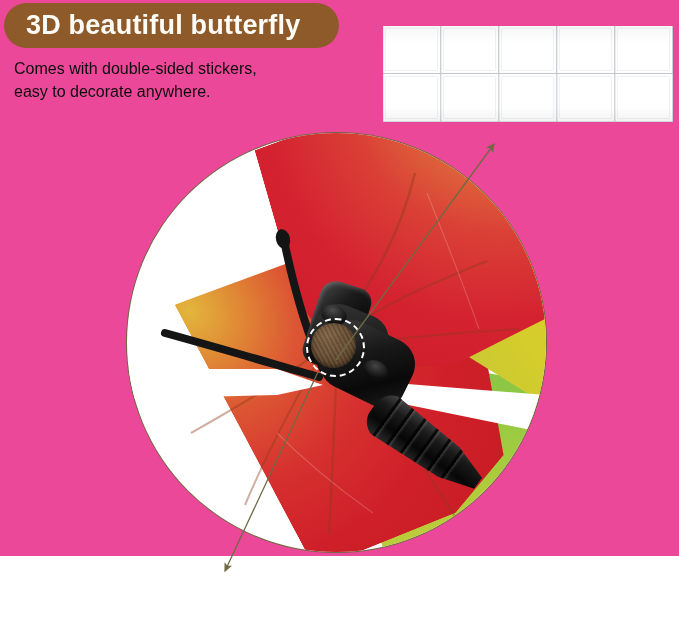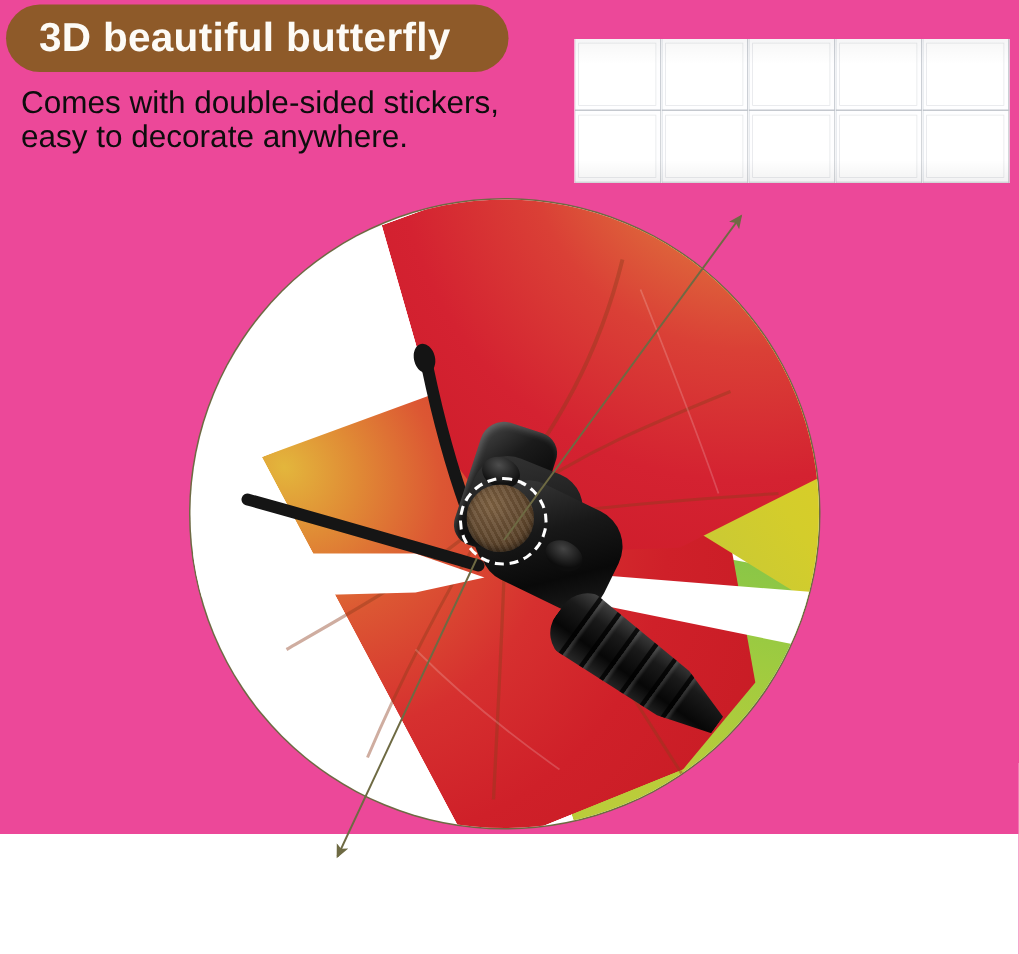--- a/index.html
+++ b/index.html
@@ -16,21 +16,21 @@
     background:#8e5a29;border-radius:24px;
     display:flex;align-items:center;
   }
   .title-pill span{
     color:#fdfbf6;font-size:27px;font-weight:bold;letter-spacing:.2px;
     margin-left:22px;line-height:1;white-space:nowrap;
   }
 
   
   .para{
-    position:absolute;color:#0d0d0d;font-size:21px;line-height:23px;
+    position:absolute;color:#0d0d0d;font-size:16px;line-height:23px;
     white-space:pre-line;letter-spacing:0px;
   }
   #para-top{left:14px;top:57px;}
   #para-bottom{left:14px;top:584px;}
 
   
   .sticker-sheet{
     position:absolute;left:383px;top:26px;width:290px;height:96px;
     background:#ffffff;
     display:grid;grid-template-columns:repeat(5,1fr);grid-template-rows:repeat(2,1fr);

